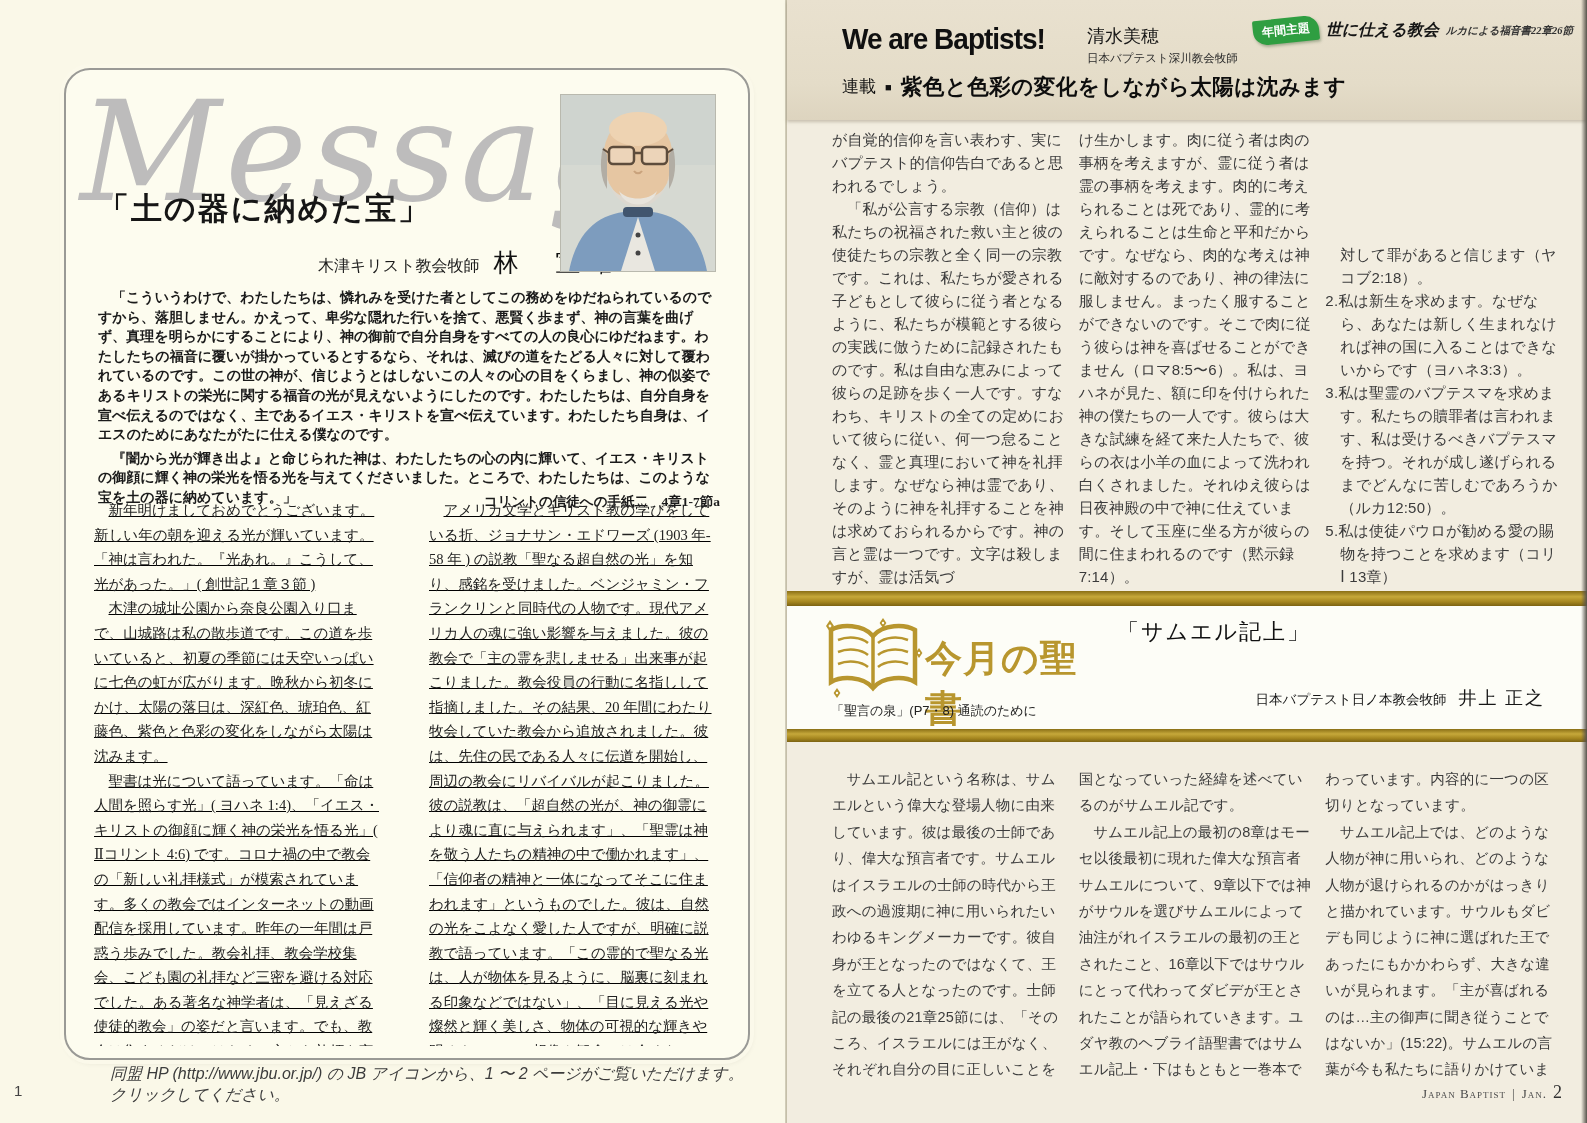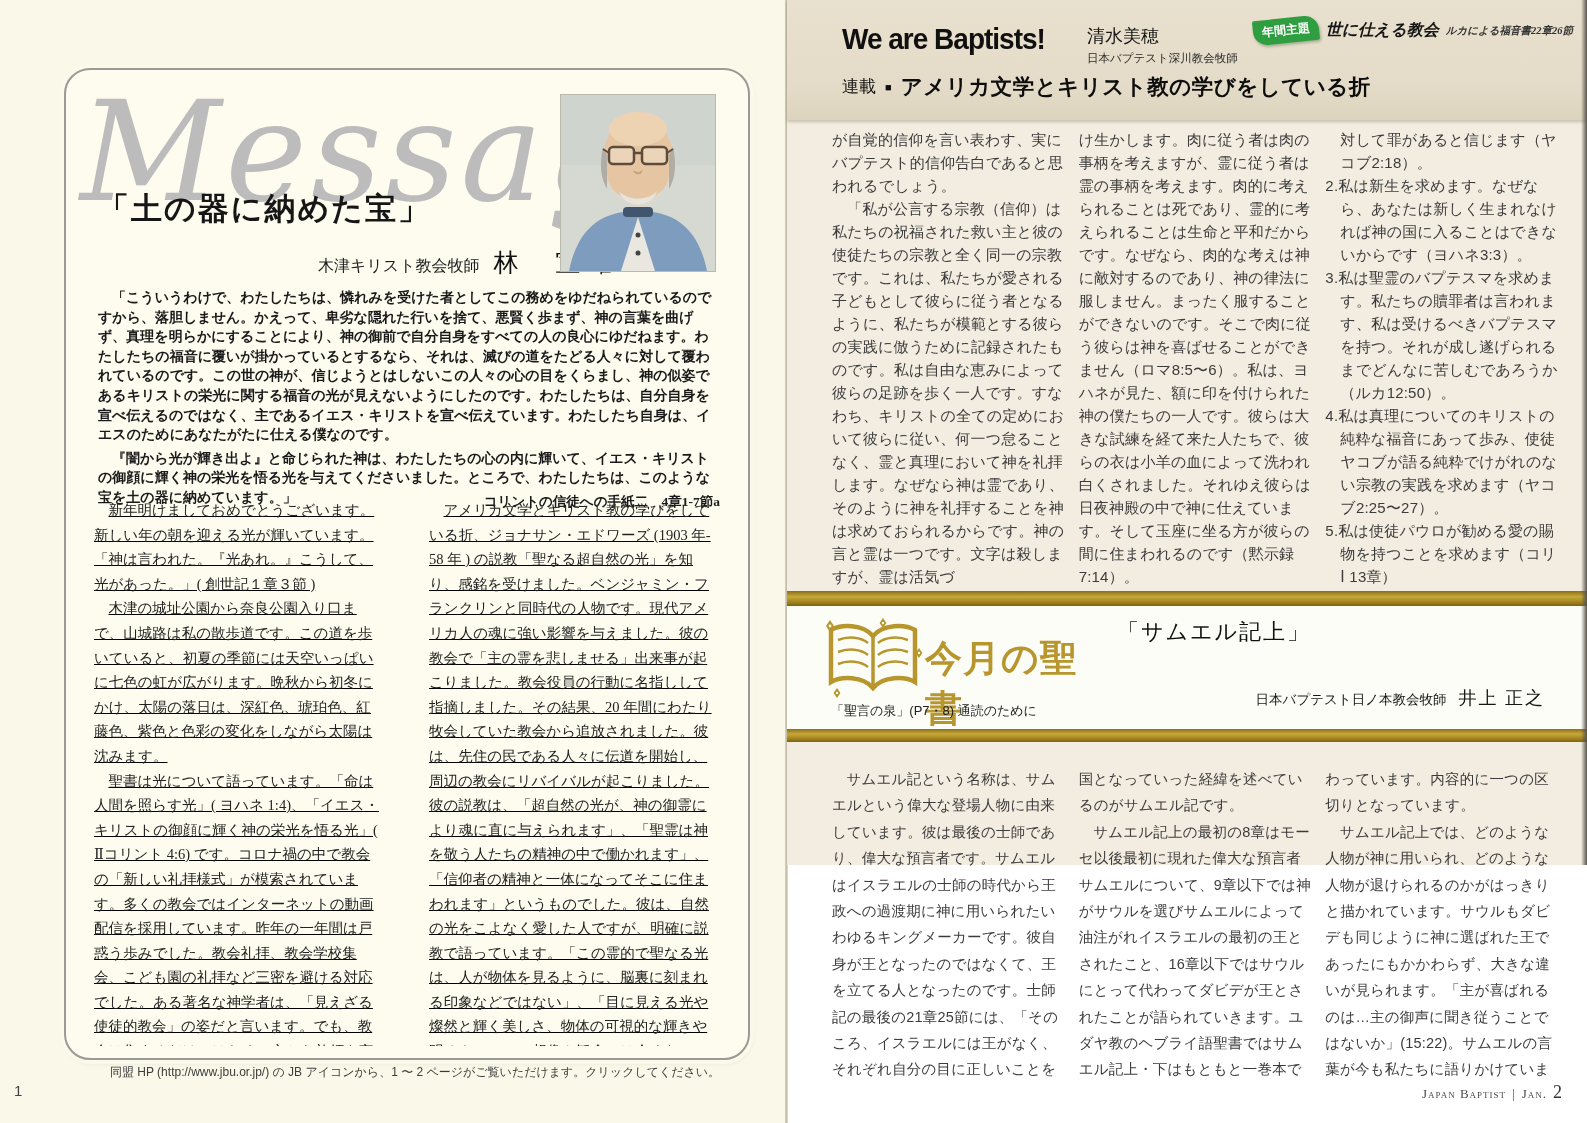--- a/index.html
+++ b/index.html
@@ -20,25 +20,25 @@
   .photo{position:absolute;left:494px;top:24px;width:154px;height:176px;border:1px solid #b9b9ae;
          background:#d8dbd4;overflow:hidden;}
   .quote{position:absolute;left:28px;top:214px;width:626px;font-weight:bold;font-size:14px;
          line-height:19.6px;color:#1a1a1a;}
   .quote p{margin:4px;text-indent:1em;}
   .cite{margin-top:-19.6px;text-align:right;font-weight:bold;font-size:13.5px;}
   .l-cols{position:absolute;left:28px;top:428px;width:626px;height:548px;display:flex;gap:44px;overflow:hidden;text-decoration:underline;}
   .l-col{width:300px;font-size:14.5px;line-height:24.6px;color:#222;}
   .l-col p{margin:0;text-indent:1em;}
   .l-footer{position:absolute;left:110px;top:1064px;width:640px;font-family:"Liberation Sans","DejaVu Sans",sans-serif;
-            font-size:12px;color:#3c3c3c;}
+            font-size:16px;color:#3c3c3c;font-style:italic;}
   .l-pagenum{position:absolute;left:14px;top:1082px;font-family:"Liberation Sans","DejaVu Sans",sans-serif;
              font-size:15px;color:#444;}
   
-  .page-r{position:absolute;left:787px;top:0;width:800px;height:865px;background:#f2ede0;
+  .page-r{position:absolute;left:787px;top:0;width:800px;height:1123px;background:#f2ede0;
           font-family:"Liberation Sans","DejaVu Sans",sans-serif;}
   .page-r::after{content:"";position:absolute;right:0;top:0;width:6px;height:100%;
           background:linear-gradient(90deg,rgba(90,86,78,0),#57534b);}
   .r-head{position:absolute;left:0;top:0;width:100%;height:120px;
           background:linear-gradient(180deg,#e9e1cf,#e4dcc8 70%,#ddd4bf);
           box-shadow:0 2px 3px rgba(120,110,85,.35);}
   .brand{position:absolute;left:55px;top:22px;font-size:28px;font-weight:bold;letter-spacing:-1px;color:#101010;
          transform:scaleY(1.08);transform-origin:left top;}
   .brand-author{position:absolute;left:300px;top:24px;font-family:"Liberation Serif","DejaVu Serif",serif;}
   .ba-name{font-size:18px;color:#151515;}
@@ -153,37 +153,36 @@
         <div class="ba-role">日本バプテスト深川教会牧師</div>
       </div>
       <div class="theme">
         <span class="leaf">年間主題</span>
         <span class="theme-title">世に仕える教会</span>
         <span class="theme-ref">ルカによる福音書22章26節</span>
       </div>
       <div class="series">
         <span class="series-label">連載</span>
         <span class="series-bullet">■</span>
-        <span class="series-title">アメリカ文学とキリスト教の学びをしている折</span>
+        <span class="series-title">紫色と色彩の変化をしながら太陽は沈みます</span>
       </div>
     </header>
 
     <div class="r-cols cols-top">
       <div class="col">
           <p>三回にわたり、アン・ウェントワースの信仰告白を紹介いたします。これを読む方は、彼女の告白が自覚的信仰を言い表わす、実にバプテスト的信仰告白であると思われるでしょう。</p>
           <p>「私が公言する宗教（信仰）は私たちの祝福された救い主と彼の使徒たちの宗教と全く同一の宗教です。これは、私たちが愛される子どもとして彼らに従う者となるように、私たちが模範とする彼らの実践に倣うために記録されたものです。私は自由な恵みによって彼らの足跡を歩く一人です。すなわち、キリストの全ての定めにおいて彼らに従い、何一つ怠ることなく、霊と真理において神を礼拝します。なぜなら神は霊であり、そのように神を礼拝することを神は求めておられるからです。神の言と霊は一つです。文字は殺しますが、霊は活気づ</p>
         </div>
       <div class="col">
           <p class="cont">け生かします。肉に従う者は肉の事柄を考えますが、霊に従う者は霊の事柄を考えます。肉的に考えられることは死であり、霊的に考えられることは生命と平和だからです。なぜなら、肉的な考えは神に敵対するのであり、神の律法に服しません。まったく服することができないのです。そこで肉に従う彼らは神を喜ばせることができません（ロマ8:5〜6）。私は、ヨハネが見た、額に印を付けられた神の僕たちの一人です。彼らは大きな試練を経て来た人たちで、彼らの衣は小羊の血によって洗われ白くされました。それゆえ彼らは日夜神殿の中で神に仕えています。そして玉座に坐る方が彼らの間に住まわれるのです（黙示録7:14）。</p>
         </div>
       <div class="col">
           <p class="hangc">対して罪があると信じます（ヤコブ2:18）。</p>
           <p class="hang">2.私は新生を求めます。なぜなら、あなたは新しく生まれなければ神の国に入ることはできないからです（ヨハネ3:3）。</p>
           <p class="hang">3.私は聖霊のバプテスマを求めます。私たちの贖罪者は言われます、私は受けるべきバプテスマを持つ。それが成し遂げられるまでどんなに苦しむであろうか（ルカ12:50）。</p>
-          <p class="hang">4.私は真理についてのキリストの純粋な福音にあって歩み、使徒ヤコブが語る純粋でけがれのない宗教の実践を求めます（ヤコブ2:25〜27）。</p>
           <p class="hang">5.私は使徒パウロが勧める愛の賜物を持つことを求めます（コリⅠ 13章）</p>
         </div>
     </div>
 
     <div class="gold-bar bar1"></div>
 
     <div class="bible-band">
       <div class="bible-logo">
         <svg width="100" height="84" viewBox="0 0 100 84" xmlns="http://www.w3.org/2000/svg">
           <path d="M50 18 C40 6 18 6 8 12 L8 64 C18 58 40 58 50 70 C60 58 82 58 92 64 L92 12 C82 6 60 6 50 18 Z" fill="#fdfdf7" stroke="#b8962e" stroke-width="4.5"></path>

